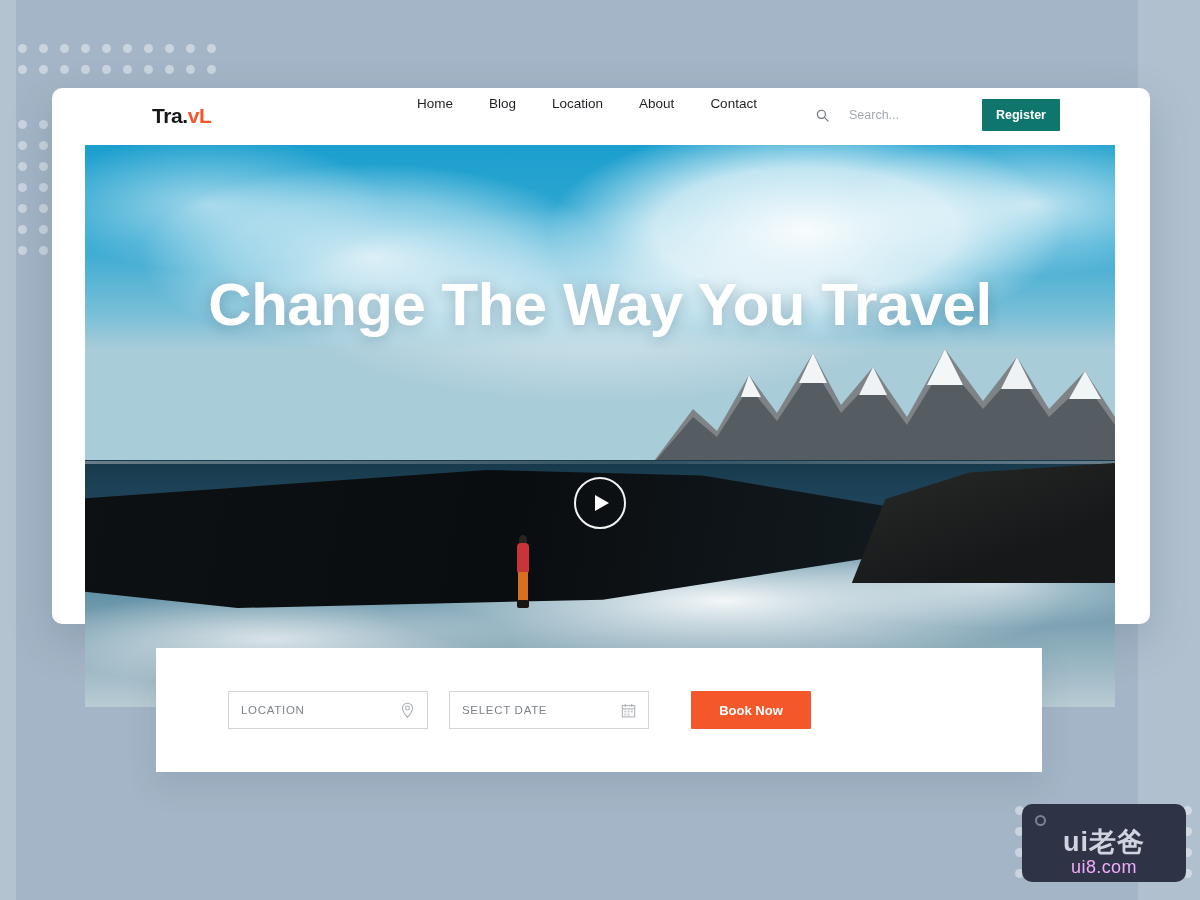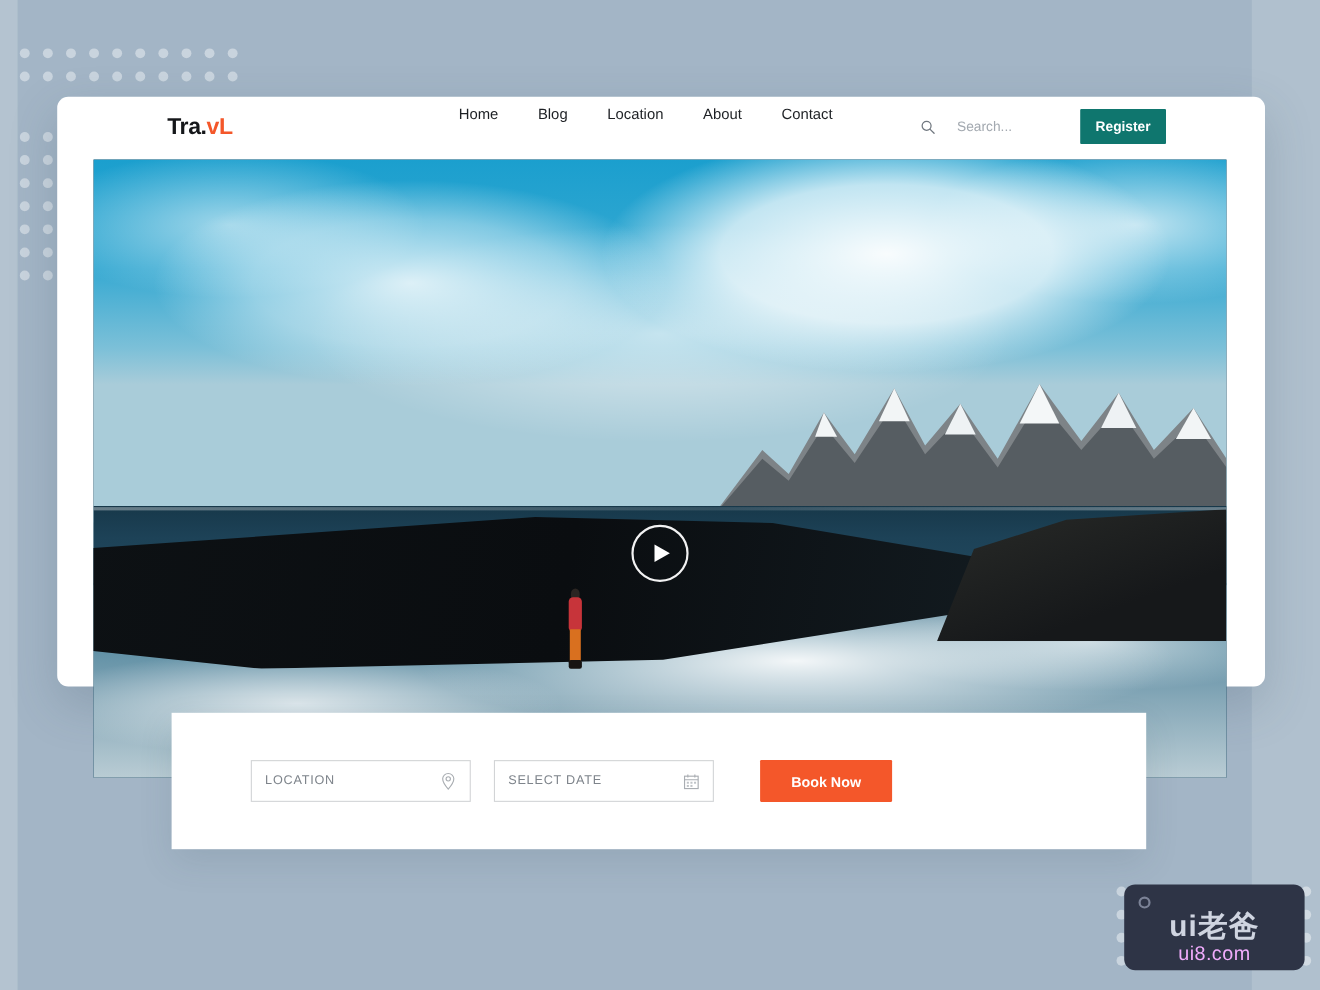--- a/index.html
+++ b/index.html
@@ -57,21 +57,21 @@
   .nav {
     position: absolute; left: 365px; top: 8px;
     display: flex; gap: 36px; align-items: center;
   }
   .nav a {
     font-size: 13.5px; color: #1d2024; text-decoration: none;
     white-space: nowrap;
   }
 
   .search-box {
-    position: absolute; right: 188px; top: 20px;
+    position: absolute; right: 209px; top: 20px;
     display: flex; align-items: center; gap: 20px;
   }
   .search-icon { width: 13px; height: 13px; display: block; }
   .search-input {
     border: none; outline: none; background: transparent;
     font-family: "Liberation Sans", sans-serif;
     font-size: 12.5px; color: #8e949b; width: 92px;
   }
   .search-input::placeholder { color: #a3a9b0; }
 
@@ -350,20 +350,21 @@
     <div class="person">
       <div class="p-head"></div>
         <div class="p-jacket"></div>
         <div class="p-legs"></div>
         <div class="p-boots"></div>
     </div>
     <div class="person-reflect">
       
     </div>
 
+    <h1 class="hero-title">Change The Way You Travel</h1>
 
     <div class="play-button">
       <div class="play-tri"></div>
     </div>
   </div>
 
   <div class="booking-bar">
 
     <div class="field">
       <span class="field-label">LOCATION</span>

